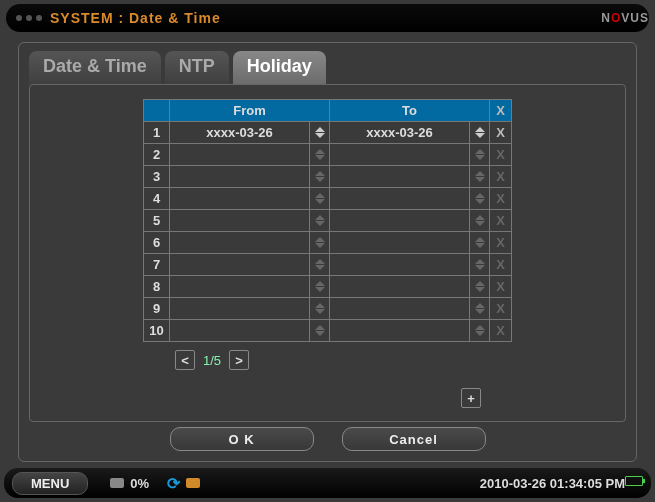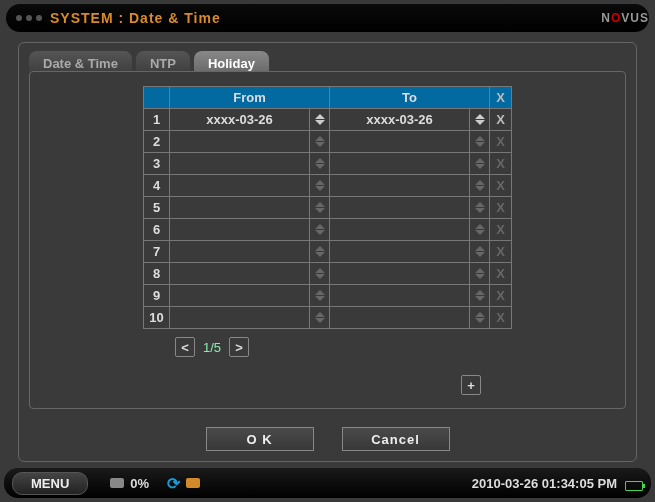--- a/index.html
+++ b/index.html
@@ -30,24 +30,24 @@
     margin: 10px 18px 0 18px;
     border: 1px solid #666;
     border-radius: 6px;
     background: #3a3a3a;
     height: 420px;
     position: relative;
     padding: 8px 10px;
   }
   .tabs { display:flex; gap:4px; }
   .tab {
-    padding: 5px 14px 1px 14px;
+    padding: 5px 14px 8px 14px;
     border-top-left-radius: 8px; border-top-right-radius: 8px;
     background: linear-gradient(#555,#3f3f3f);
-    color:#aaa; font-weight:bold; font-size:13px;
+    color:#aaa; font-weight:bold; font-size:18px;
     cursor:pointer;
   }
   .tab.active { background: linear-gradient(#888,#6b6b6b); color:#fff; }
   .tab-body {
     border:1px solid #666; border-radius:4px;
     height: 338px;
     margin-top:-1px;
     background:#3a3a3a;
     position:relative;
     padding-top:14px;
@@ -76,41 +76,41 @@
   .pager { display:flex; align-items:center; gap:8px; margin:8px 0 0 145px; }
   .pgbtn, .addbtn {
     width:20px;height:20px;border:1px solid #888;background:#3a3a3a;color:#ddd;
     display:flex;align-items:center;justify-content:center;font-weight:bold;cursor:pointer;
     border-radius:2px;
   }
   .addbtn{ position:absolute; right:144px; bottom:13px; }
   .pager-text{ color:#86efac; font-weight:normal; }
   .buttons { position:absolute; bottom:10px; left:0; right:0; display:flex; justify-content:center; gap:28px; }
   .btn {
-    width:108px; height:24px; border:1px solid #888; border-radius:0;
+    width:144px; height:24px; border:1px solid #888; border-radius:10px;
     background:linear-gradient(#4a4a4a,#383838);
     color:#eee; font-weight:bold; letter-spacing:1px;
     display:flex;align-items:center;justify-content:center;cursor:pointer;margin-top:44px;
   }
   .statusbar {
     position:absolute; left:0; right:0; bottom:0; height:30px;
     display:flex; align-items:center;
     background: linear-gradient(#1a1a1a,#000);
     border-radius:14px; margin:0 4px 4px 4px;
     padding:0 8px; color:#ddd; font-weight:bold; font-size:13px;
   }
   .menu-btn {
     background:linear-gradient(#444,#222); border:1px solid #555; border-radius:10px;
     padding:3px 18px; color:#eee; margin-right:22px; cursor:pointer;
   }
   .sb-group{ display:flex; align-items:center; gap:6px; margin-right:18px; }
   .ic-disk{ width:14px;height:10px;background:#888;border-radius:2px;display:inline-block; }
   .ic-refresh{ color:#1899d6; font-size:16px; }
   .ic-orange{ width:14px;height:10px;background:#d08a2a;border-radius:2px;display:inline-block; }
-  .sb-right{ margin-left:auto; display:flex; align-items:flex-end; gap:8px; }
+  .sb-right{ margin-left:auto; display:flex; align-items:flex-start; }
   .ic-batt{ width:18px;height:10px;border:1px solid #4ad24a;border-radius:1px;display:inline-block;position:relative; }
   .ic-batt:after{content:"";position:absolute;right:-3px;top:2px;width:2px;height:4px;background:#4ad24a;}
 </style>
 </head>
 <body>
 
 <div class="titlebar">
   <span class="dots">
     <span class="dot"></span>
       <span class="dot"></span>

